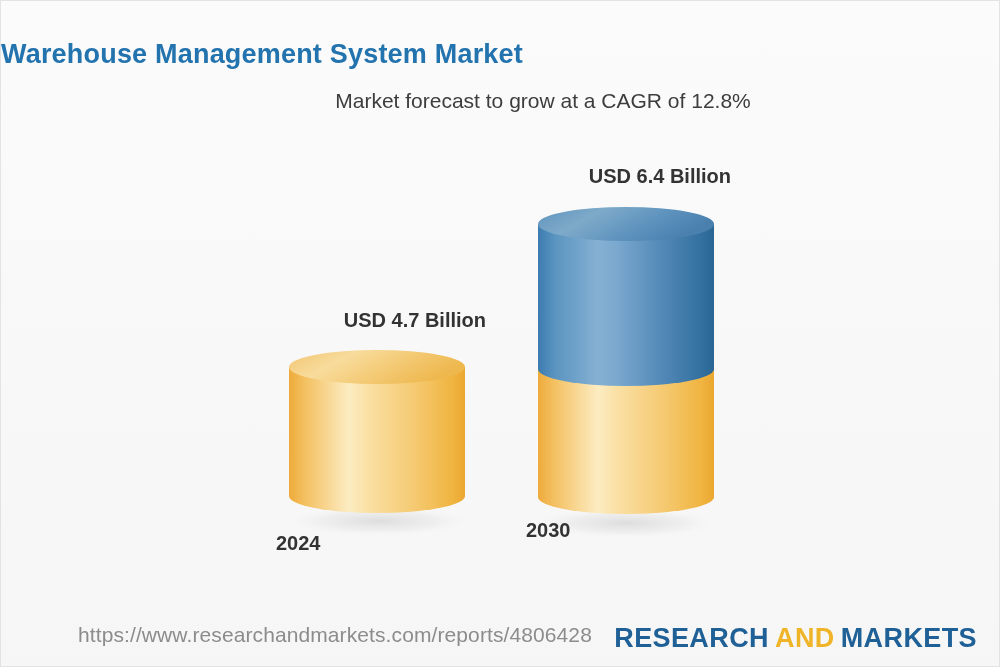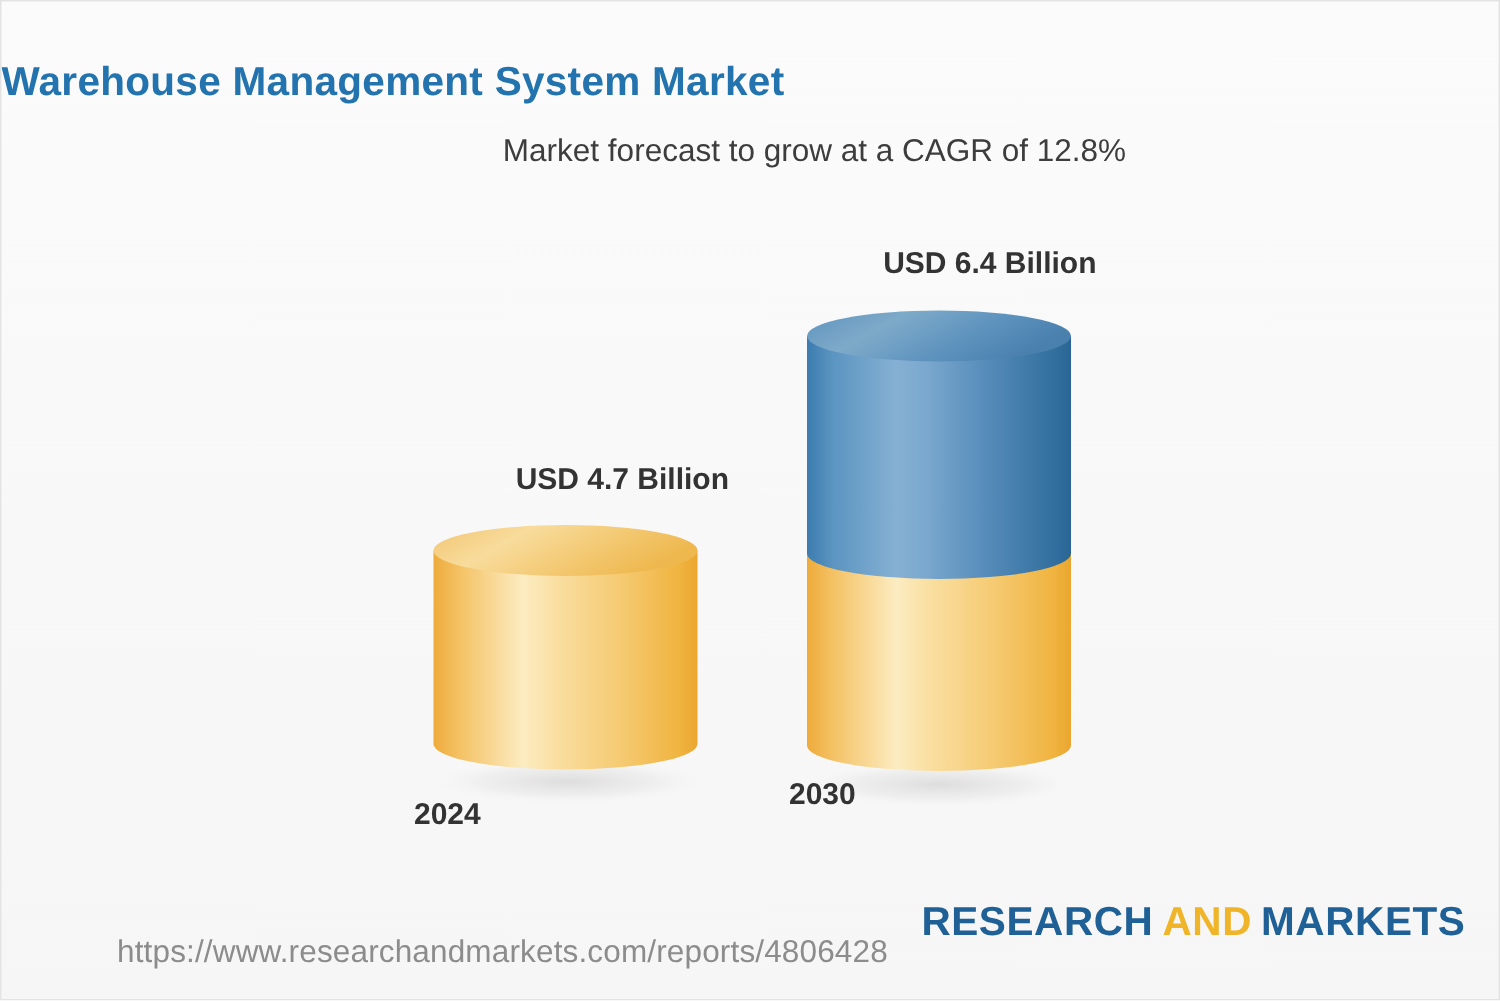--- a/index.html
+++ b/index.html
@@ -96,21 +96,21 @@
     font-size: 21px;
     color: #8c8c8c;
     letter-spacing: 0.1px;
     white-space: nowrap;
     margin-left: 46px;
   }
 
   .logo {
     position: absolute;
     right: 22px;
-    top: 600px;
+    top: 624px;
     text-align: center;
     white-space: nowrap;
   }
   .logo-main {
     font-size: 27px;
     font-weight: bold;
     letter-spacing: 0.4px;
     line-height: 1.02;
   }
   .logo-main .w-blue { color: #1f6096; }

